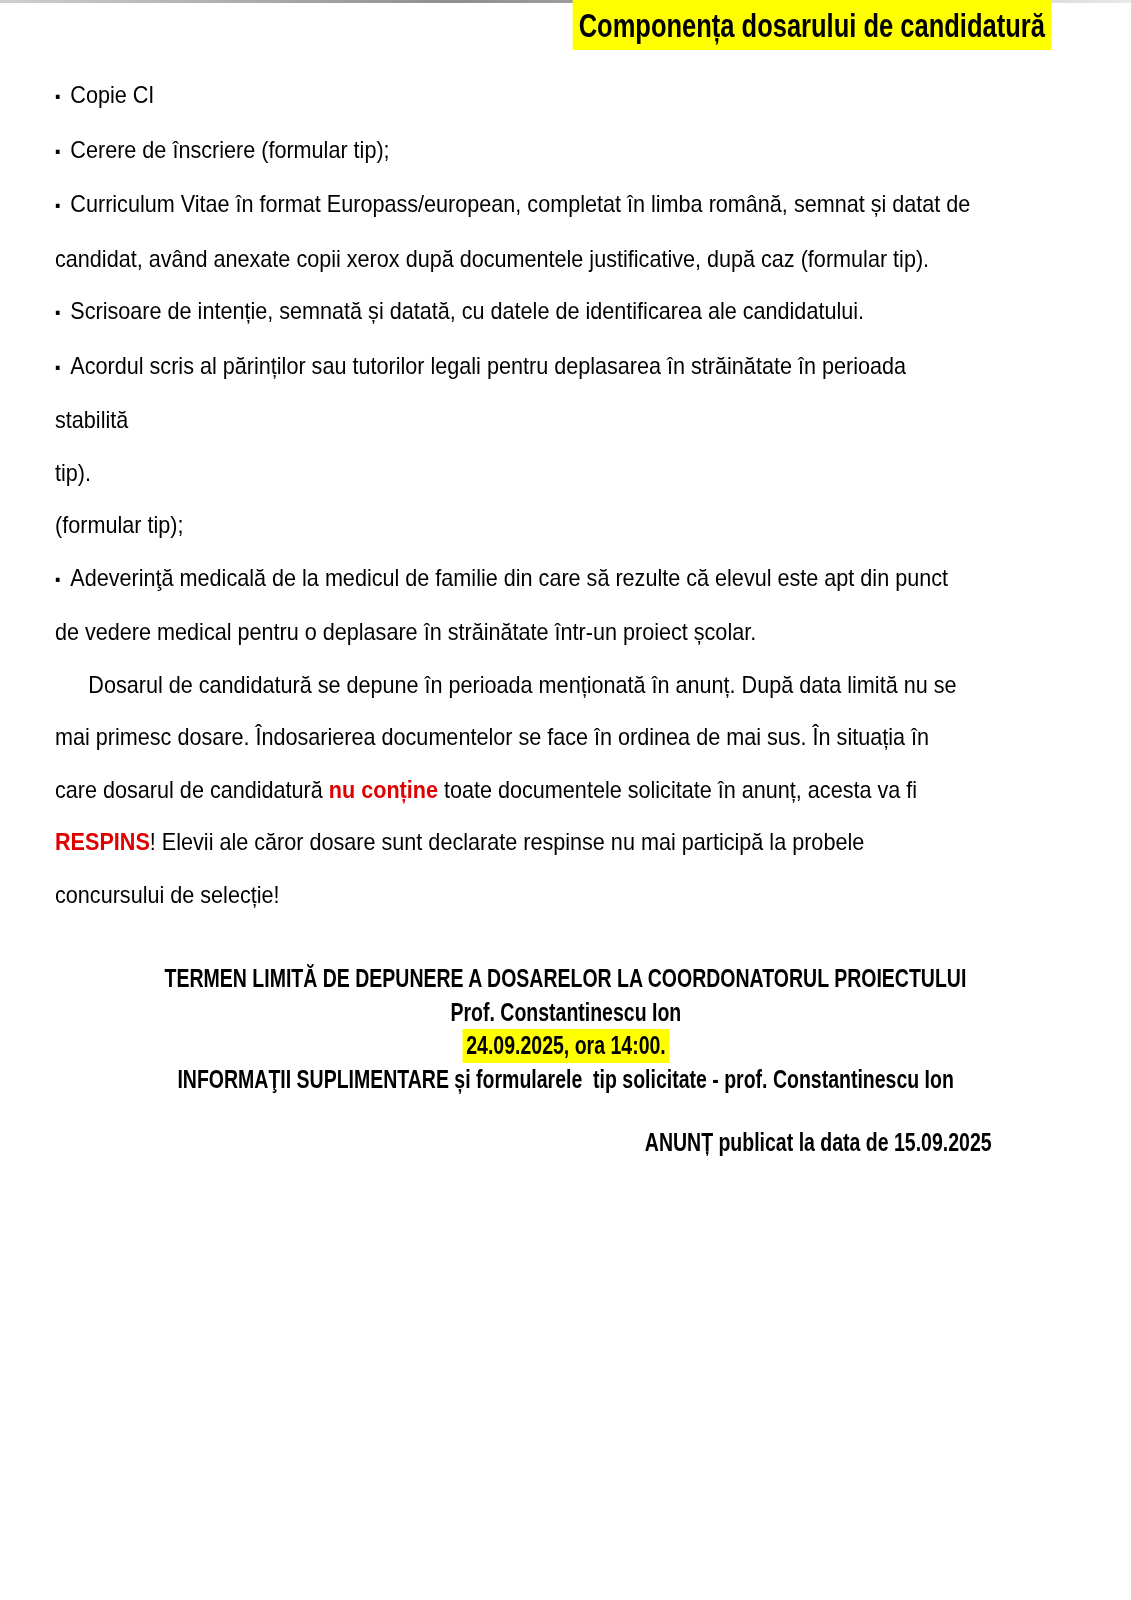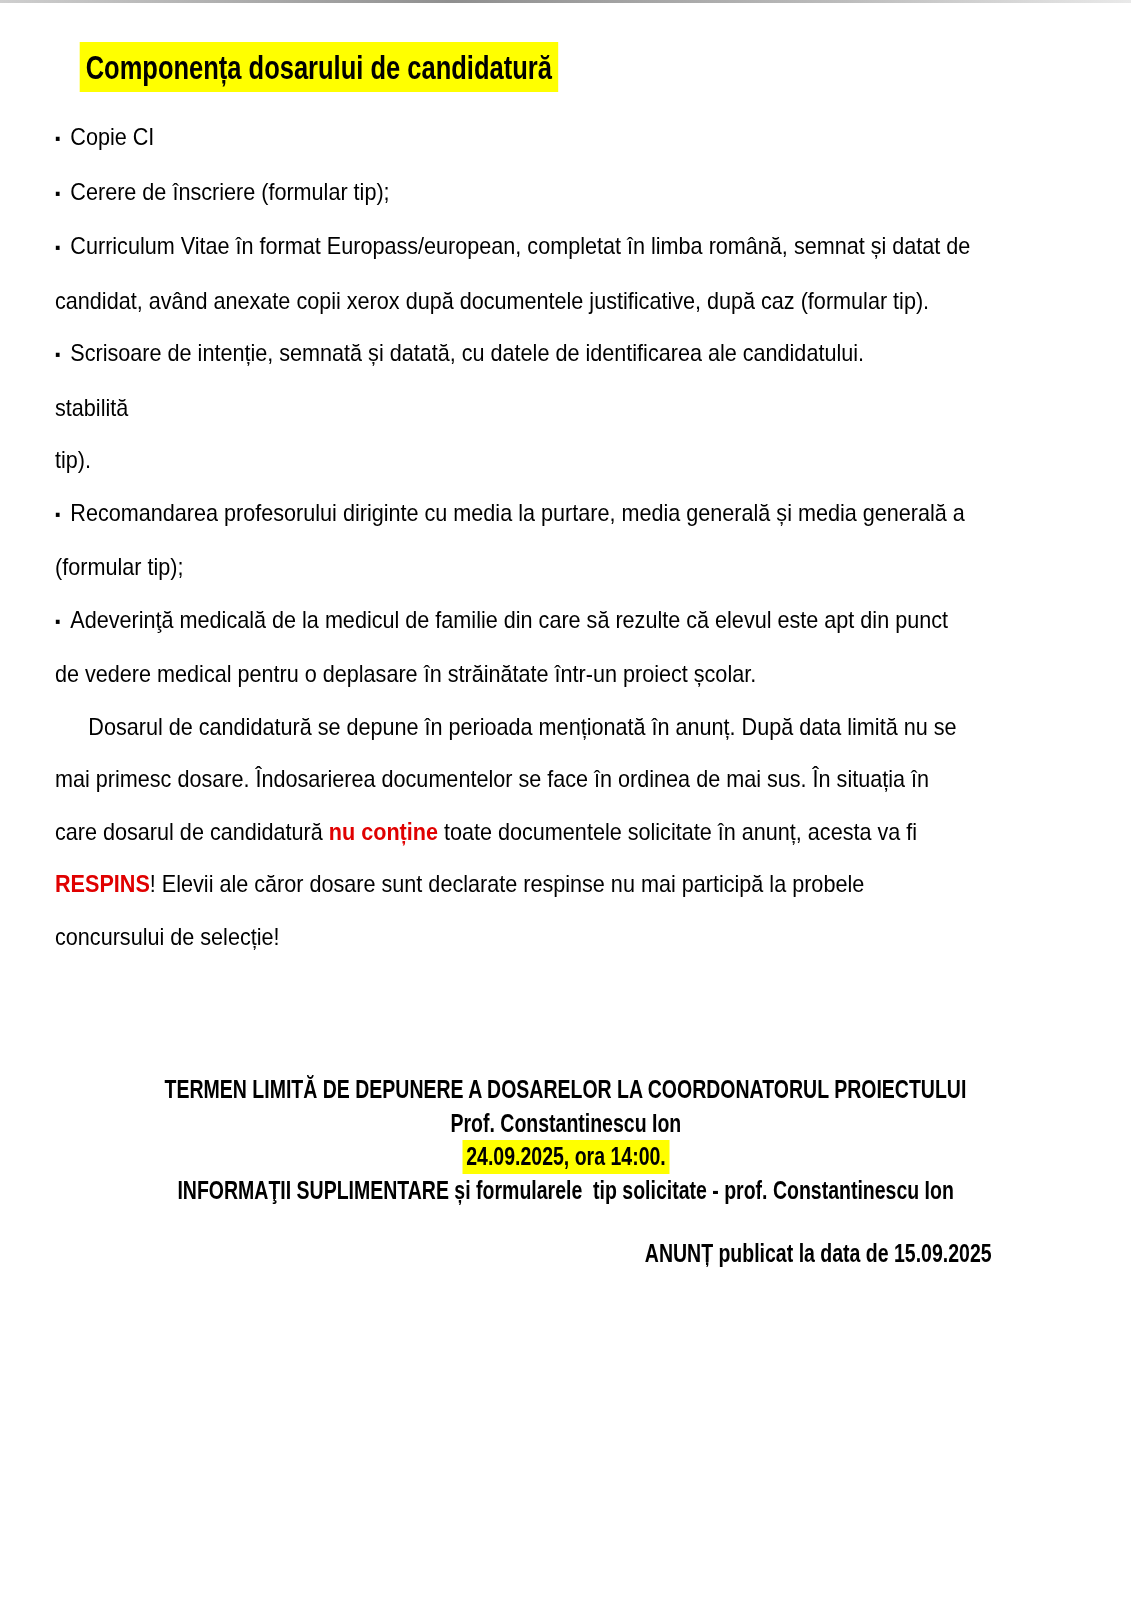--- a/index.html
+++ b/index.html
@@ -5,29 +5,29 @@
   html,body{margin:0;padding:0;}
   body{
     width:1131px;height:1600px;overflow:hidden;background:#ffffff;
     font-family:"Liberation Sans", sans-serif;color:#000000;position:relative;
   }
   .scan-edge{position:absolute;top:0;left:0;width:1131px;height:3px;
     background:linear-gradient(90deg,#cfcfcf,#8f8f8f 40%,#bdbdbd 75%,#e9e9e9);}
   
   .sx{display:inline-block;white-space:pre;transform:scaleX(0.9);transform-origin:0 50%;}
   .sx-c{display:inline-block;white-space:pre;transform:scaleX(0.75);transform-origin:50% 50%;}
-  .title-wrap{padding-top:42px;text-align:left;line-height:46px;}
+  .title-wrap{text-align:right;line-height:46px;}
   .title-text{font-size:34px;font-weight:bold;background:#ffff00;padding:2px 8px;}
   .doc-body{margin-top:14px;margin-left:55px;}
   .line{line-height:52.5px;font-size:24px;white-space:nowrap;}
   .bul{margin-right:11px;font-size:17px;vertical-align:1px;}
   .indent{padding-left:37px;}
   .red{color:#e00000;font-weight:bold;}
   .imp{font-size:26px;}
-  .footer{margin-top:110px;text-align:center;}
+  .footer{margin-top:41px;text-align:center;}
   .fline{line-height:33.5px;font-size:26px;font-weight:bold;white-space:nowrap;}
   .hl{background:#ffff00;padding:0 5px;}
   .anunt{margin-top:30px;position:relative;left:253px;text-align:center;}
 </style>
 </head>
 <body>
 
 <div class="scan-edge"></div>
 
 <div class="title-wrap">
@@ -38,25 +38,25 @@
 
   <div class="line"><span class="sx"><span class="bul">▪</span><span>Copie CI</span></span></div>
 
   <div class="line"><span class="sx"><span class="bul">▪</span><span>Cerere de înscriere (formular tip);</span></span></div>
 
   <div class="line"><span class="sx"><span class="bul">▪</span><span>Curriculum Vitae în format Europass/european, completat în limba română, semnat și datat de</span></span></div>
   <div class="line"><span class="sx"><span>candidat, având anexate copii xerox după documentele justificative, după caz (formular tip).</span></span></div>
 
   <div class="line"><span class="sx"><span class="bul">▪</span><span>Scrisoare de intenție, semnată și datată, cu datele de identificarea ale candidatului.</span></span></div>
 
+  <div class="line"><span class="sx"><span class="bul">▪</span><span>Acordul scris al părinților sau tutorilor legali pentru deplasarea în străinătate în perioada</span></span></div>
   <div class="line"><span class="sx"><span>stabilită</span></span></div>
 
   <div class="line"><span class="sx"><span>tip).</span></span></div>
 
-  <div class="line"><span class="sx"><span class="bul">▪</span><span>Recomandarea profesorului diriginte cu media la purtare, media generală și media generală a</span></span></div>
   <div class="line"><span class="sx"><span>(formular tip);</span></span></div>
 
   <div class="line"><span class="sx"><span class="bul">▪</span><span>Adeverinţă medicală de la medicul de familie din care să rezulte că elevul este apt din punct</span></span></div>
   <div class="line"><span class="sx"><span>de vedere medical pentru o deplasare în străinătate într-un proiect școlar.</span></span></div>
 
 
   <div class="line"><span class="sx indent"><span>Dosarul de candidatură se depune în perioada menționată în anunț. După data limită nu se</span></span></div>
   <div class="line"><span class="sx"><span>mai primesc dosare. Îndosarierea documentelor se face în ordinea de mai sus. În situația în</span></span></div>
   <div class="line"><span class="sx"><span>care dosarul de candidatură </span><span class="red">nu conține</span><span> toate documentele solicitate în anunț, acesta va fi</span></span></div>
   <div class="line"><span class="sx"><span class="red">RESPINS</span><span>! Elevii ale căror dosare sunt declarate respinse nu mai participă la probele</span></span></div>

